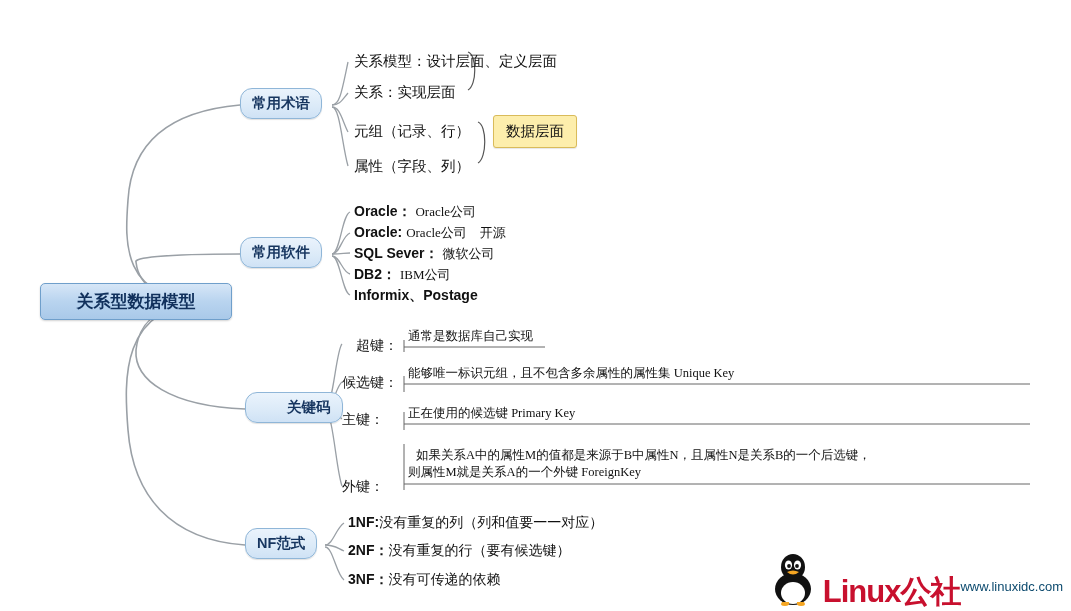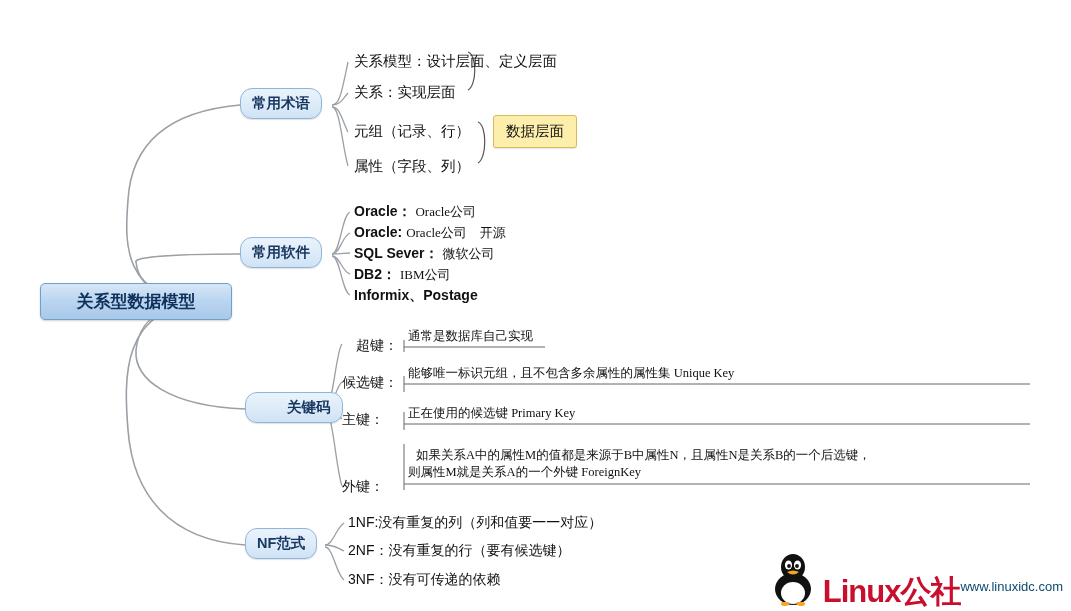--- a/index.html
+++ b/index.html
@@ -100,21 +100,21 @@
   }
   .nf-line {
     position: absolute;
     font-size: 14px;
     color: #111;
     white-space: nowrap;
     font-family: "Liberation Serif", serif;
   }
   .nf-line .lbl {
     font-family: "Liberation Sans", sans-serif;
-    font-weight: normal;
+    font-weight: bold;
   }
   .key-label {
     position: absolute;
     font-size: 14px;
     color: #111;
     font-family: "Liberation Serif", serif;
     white-space: nowrap;
   }
   .key-desc {
     position: absolute;

